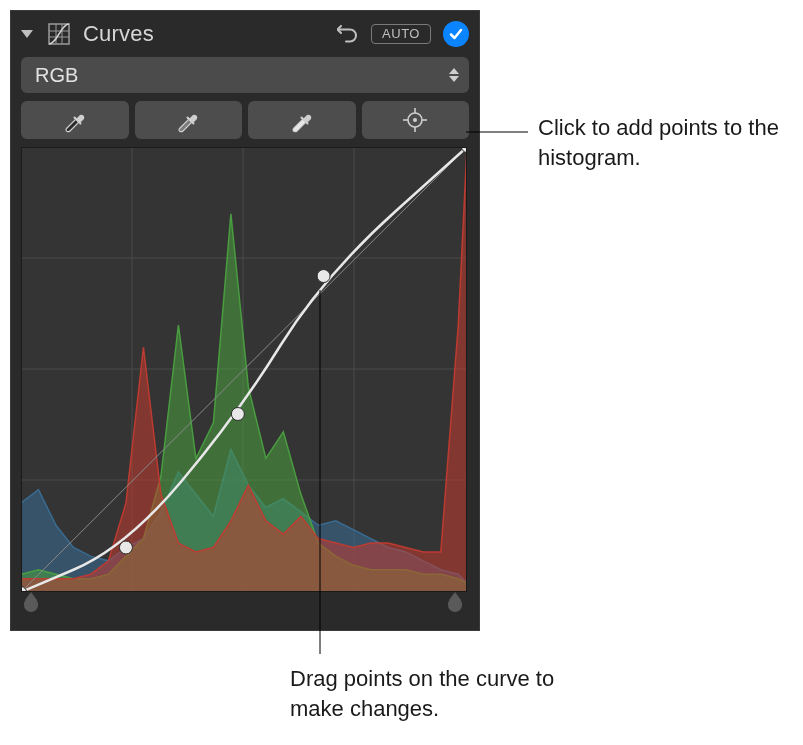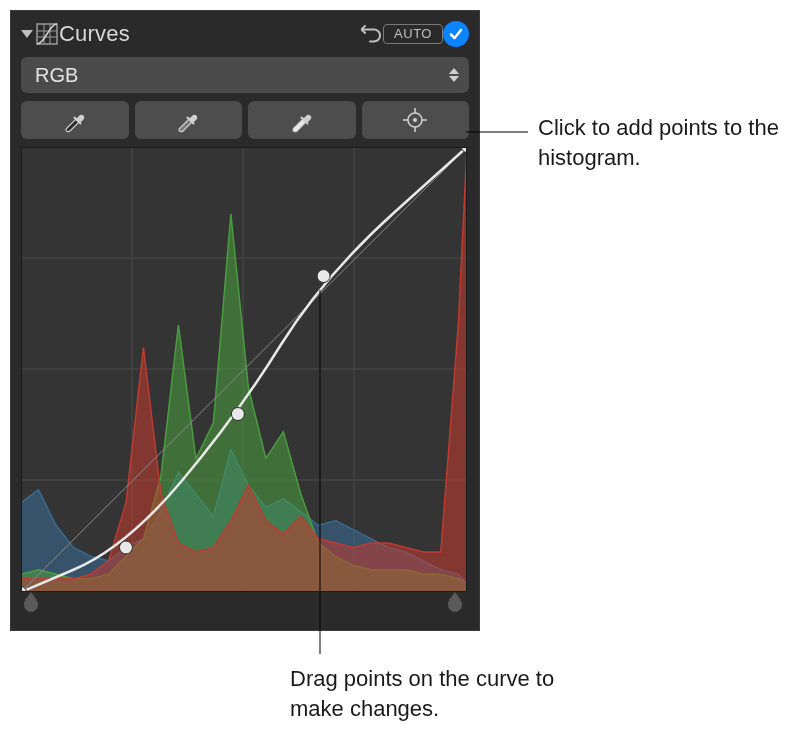--- a/index.html
+++ b/index.html
@@ -27,21 +27,21 @@
     background: #2a2a2a;
     border: 1px solid #3a3a3a;
     box-sizing: border-box;
     padding: 0 10px 14px 10px;
   }
 
   .panel-header {
     display: flex;
     align-items: center;
     height: 46px;
-    gap: 0;
+    gap: 12px;
   }
   .disclosure {
     width: 0; height: 0;
     border-left: 6px solid transparent;
     border-right: 6px solid transparent;
     border-top: 8px solid #bfbfbf;
     margin-right: 2px;
   }
   .curves-icon svg { display: block; }
   .title {

